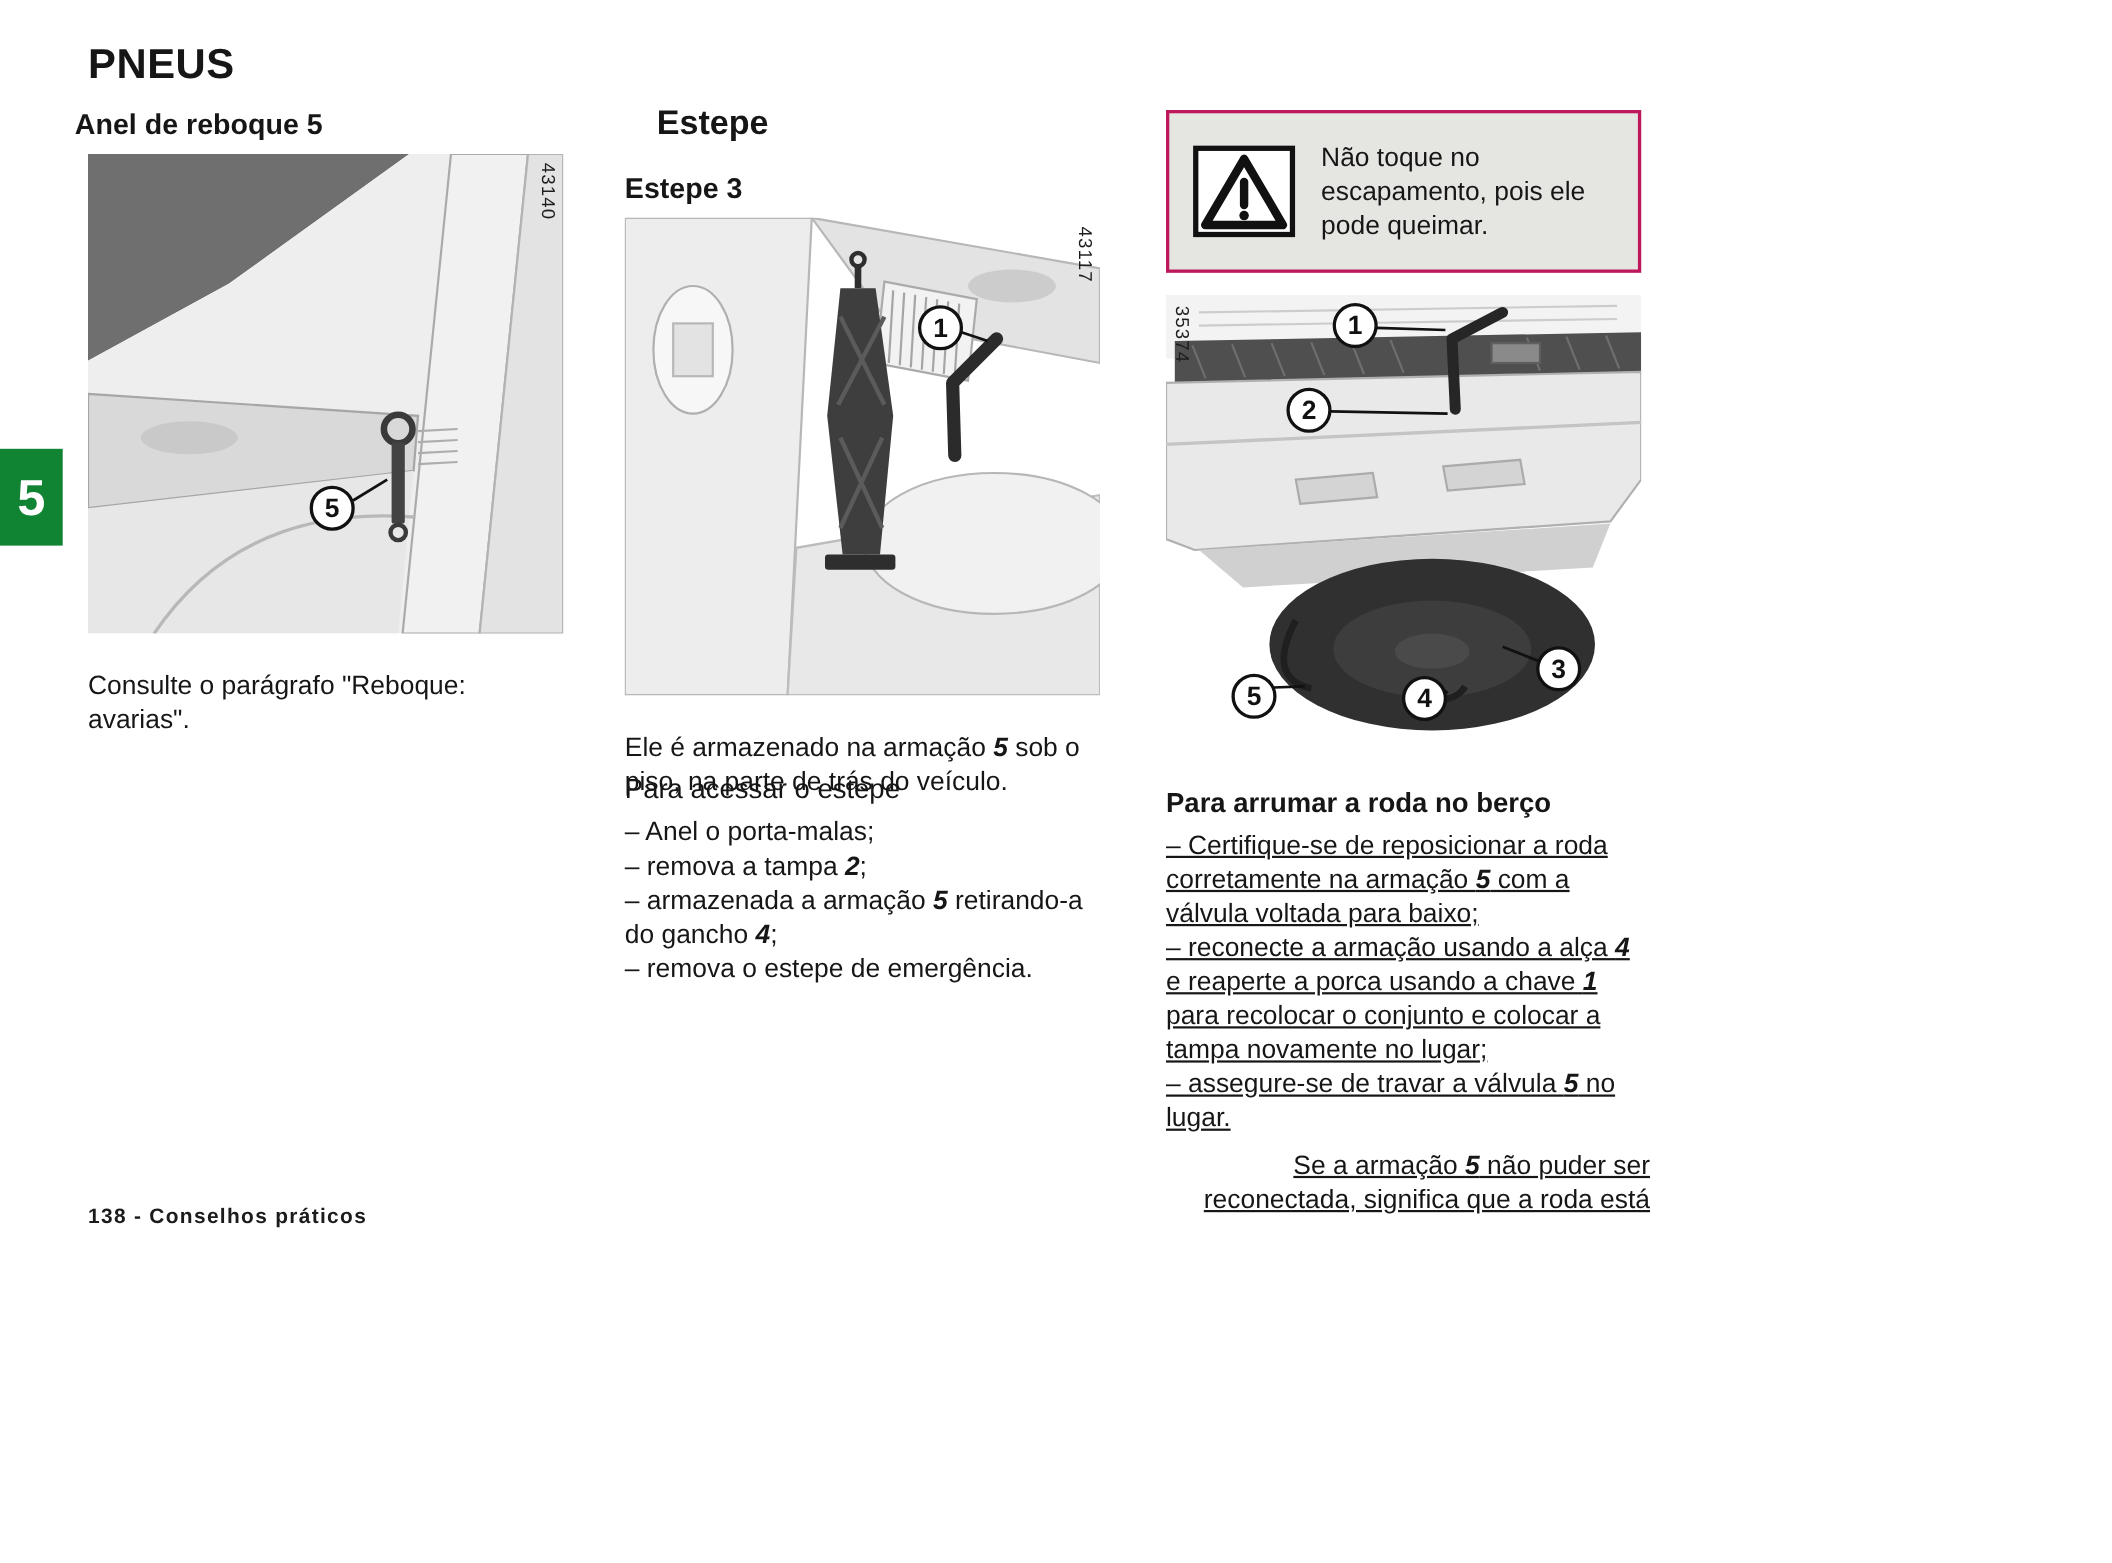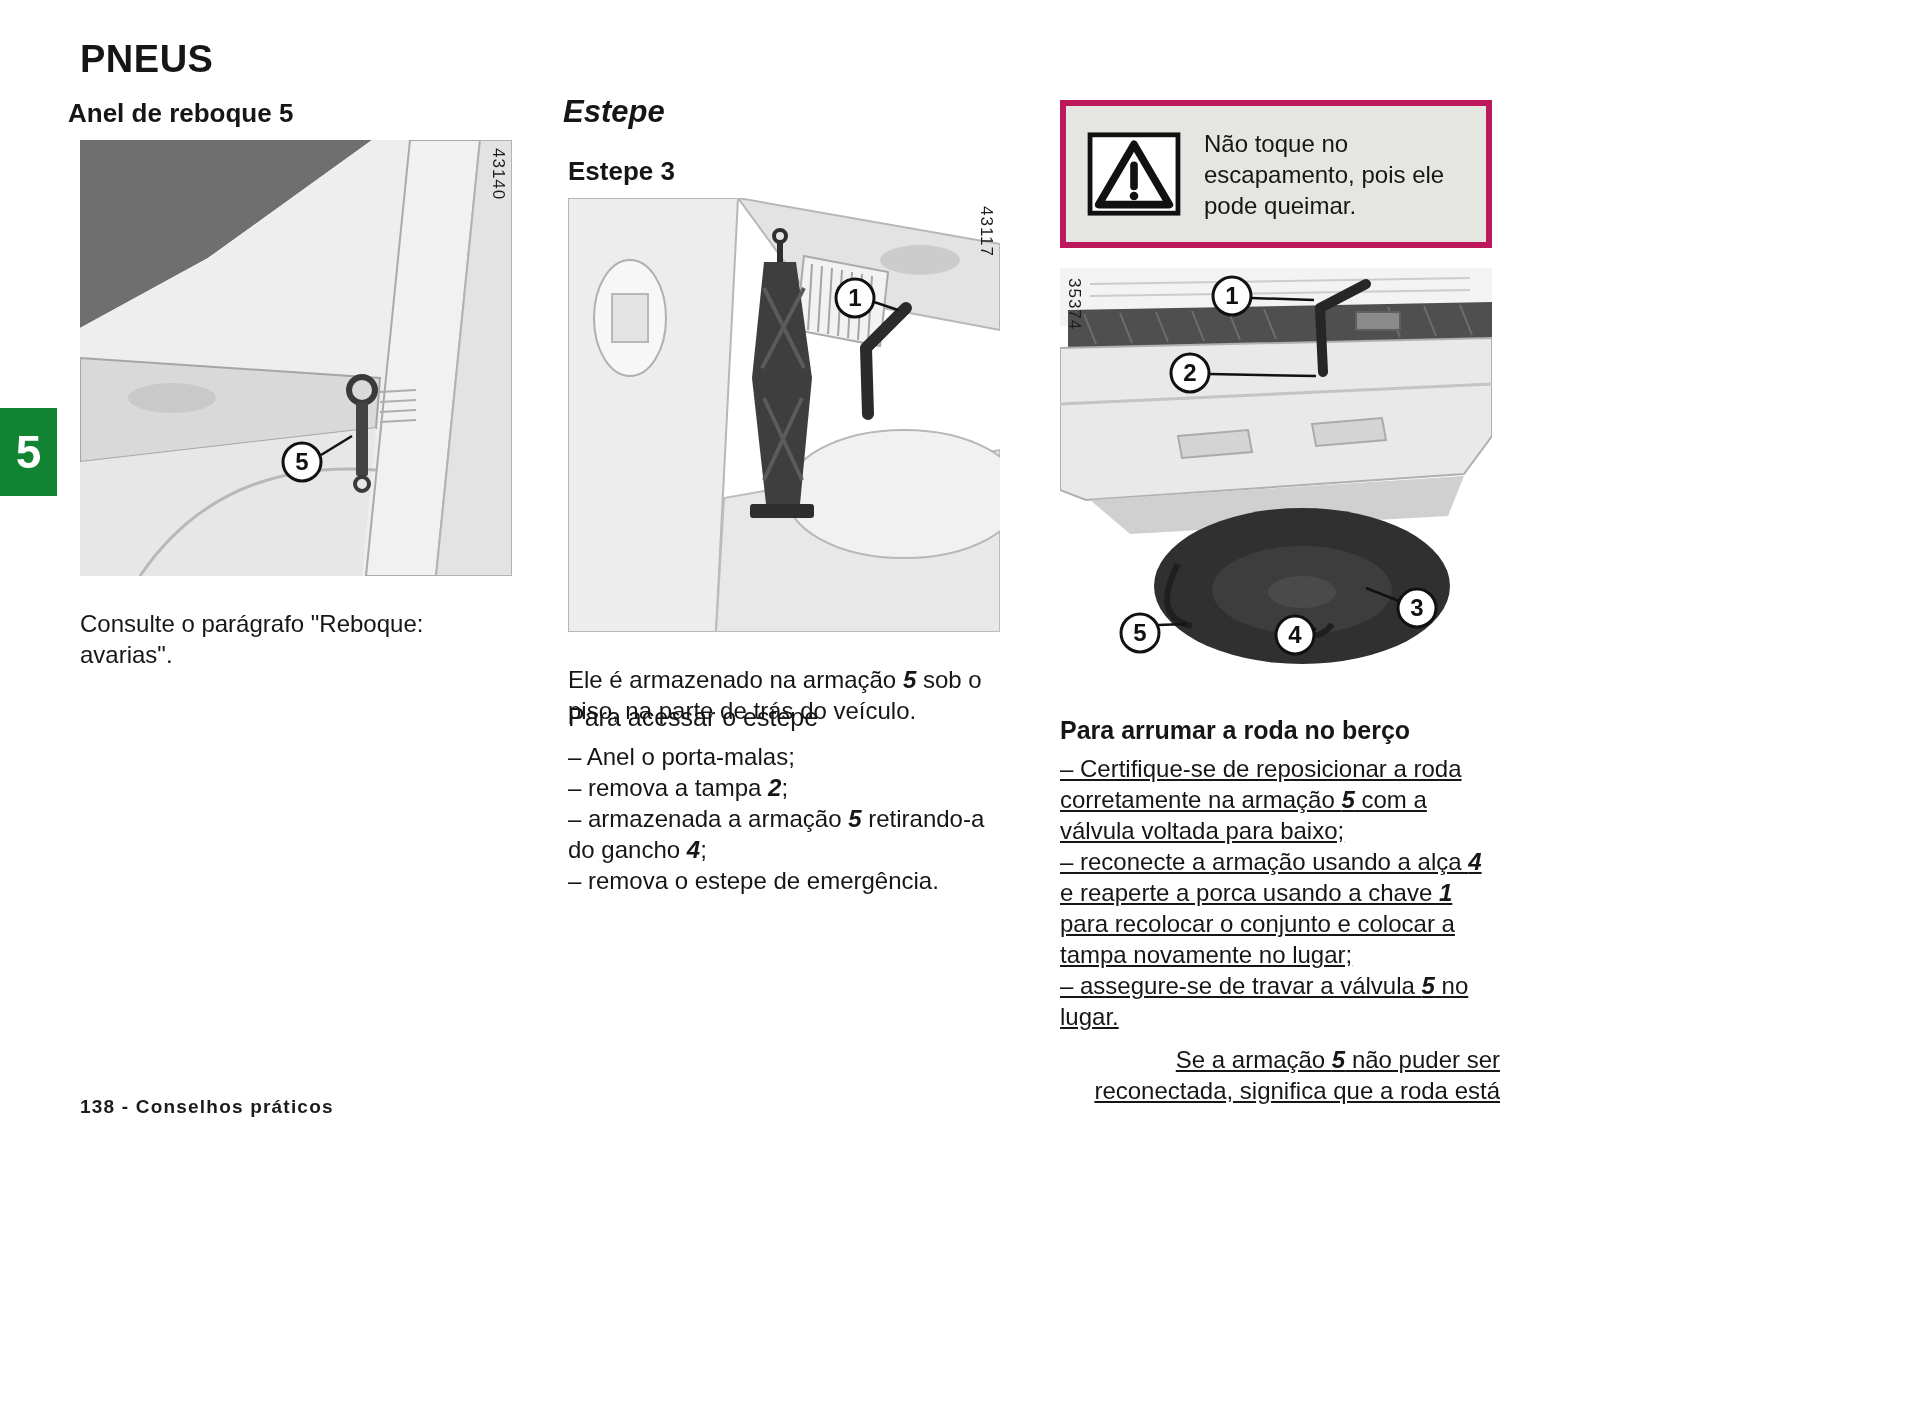--- a/index.html
+++ b/index.html
@@ -5,21 +5,21 @@
   html,body{margin:0;padding:0;}
   body{
     width:1920px;height:1421px;position:relative;overflow:hidden;
     background:#ffffff;color:#161616;
     font-family:"Liberation Sans", sans-serif;
   }
   .abs{position:absolute;}
   .page-title{left:80px;top:38px;font-size:38px;font-weight:bold;letter-spacing:.5px;}
   .h2{font-weight:bold;}
   .h-left{left:68px;top:98px;font-size:26px;}
-  .h-estepe{left:563px;top:94px;font-size:31px;font-style:italic;}
+  .h-estepe{left:597px;top:94px;font-size:31px;}
   .h-estepe3{left:568px;top:156px;font-size:26px;}
   .fig{background:#fff;}
   .fig-left{left:80px;top:140px;width:432px;height:436px;}
   .fig-mid{left:568px;top:198px;width:432px;height:434px;}
   .fig-right{left:1060px;top:268px;width:432px;height:438px;}
   .fig-num{
     position:absolute;writing-mode:vertical-rl;text-orientation:mixed;
     font-size:17px;color:#1d1d1d;letter-spacing:1px;
   }
   .fig-num.at-right{top:8px;right:4px;}
@@ -29,21 +29,21 @@
   .mid-intro{left:568px;top:640px;width:438px;}
   .mid-subhead{left:568px;top:703px;font-size:25px;font-weight:normal;}
   .mid-list{left:568px;top:741px;width:438px;}
   .right-head{left:1060px;top:716px;width:438px;font-size:25px;font-weight:bold;}
   .right-list{left:1060px;top:753px;width:440px;text-decoration:underline;}
   .step{margin:0;}
   .closing{margin-top:12px;text-align:right;}
   .em{font-weight:bold;font-style:italic;}
   .warn-box{
     left:1060px;top:100px;width:432px;height:148px;box-sizing:border-box;
-    border:6px solid #be185d;display:flex;align-items:center;gap:22px;
+    border:3px solid #be185d;display:flex;align-items:center;gap:22px;
     padding:16px 20px;
   }
   .warn-text{font-size:24px;line-height:31px;flex:1;}
   .chapter-tab{
     left:0;top:408px;width:57px;height:88px;color:#fff;
     display:flex;align-items:center;justify-content:center;
     font-size:46px;font-weight:bold;
   }
   .footer{left:80px;top:1096px;font-size:19px;font-weight:bold;letter-spacing:1.2px;color:#1b1b1b;}
   svg text{

